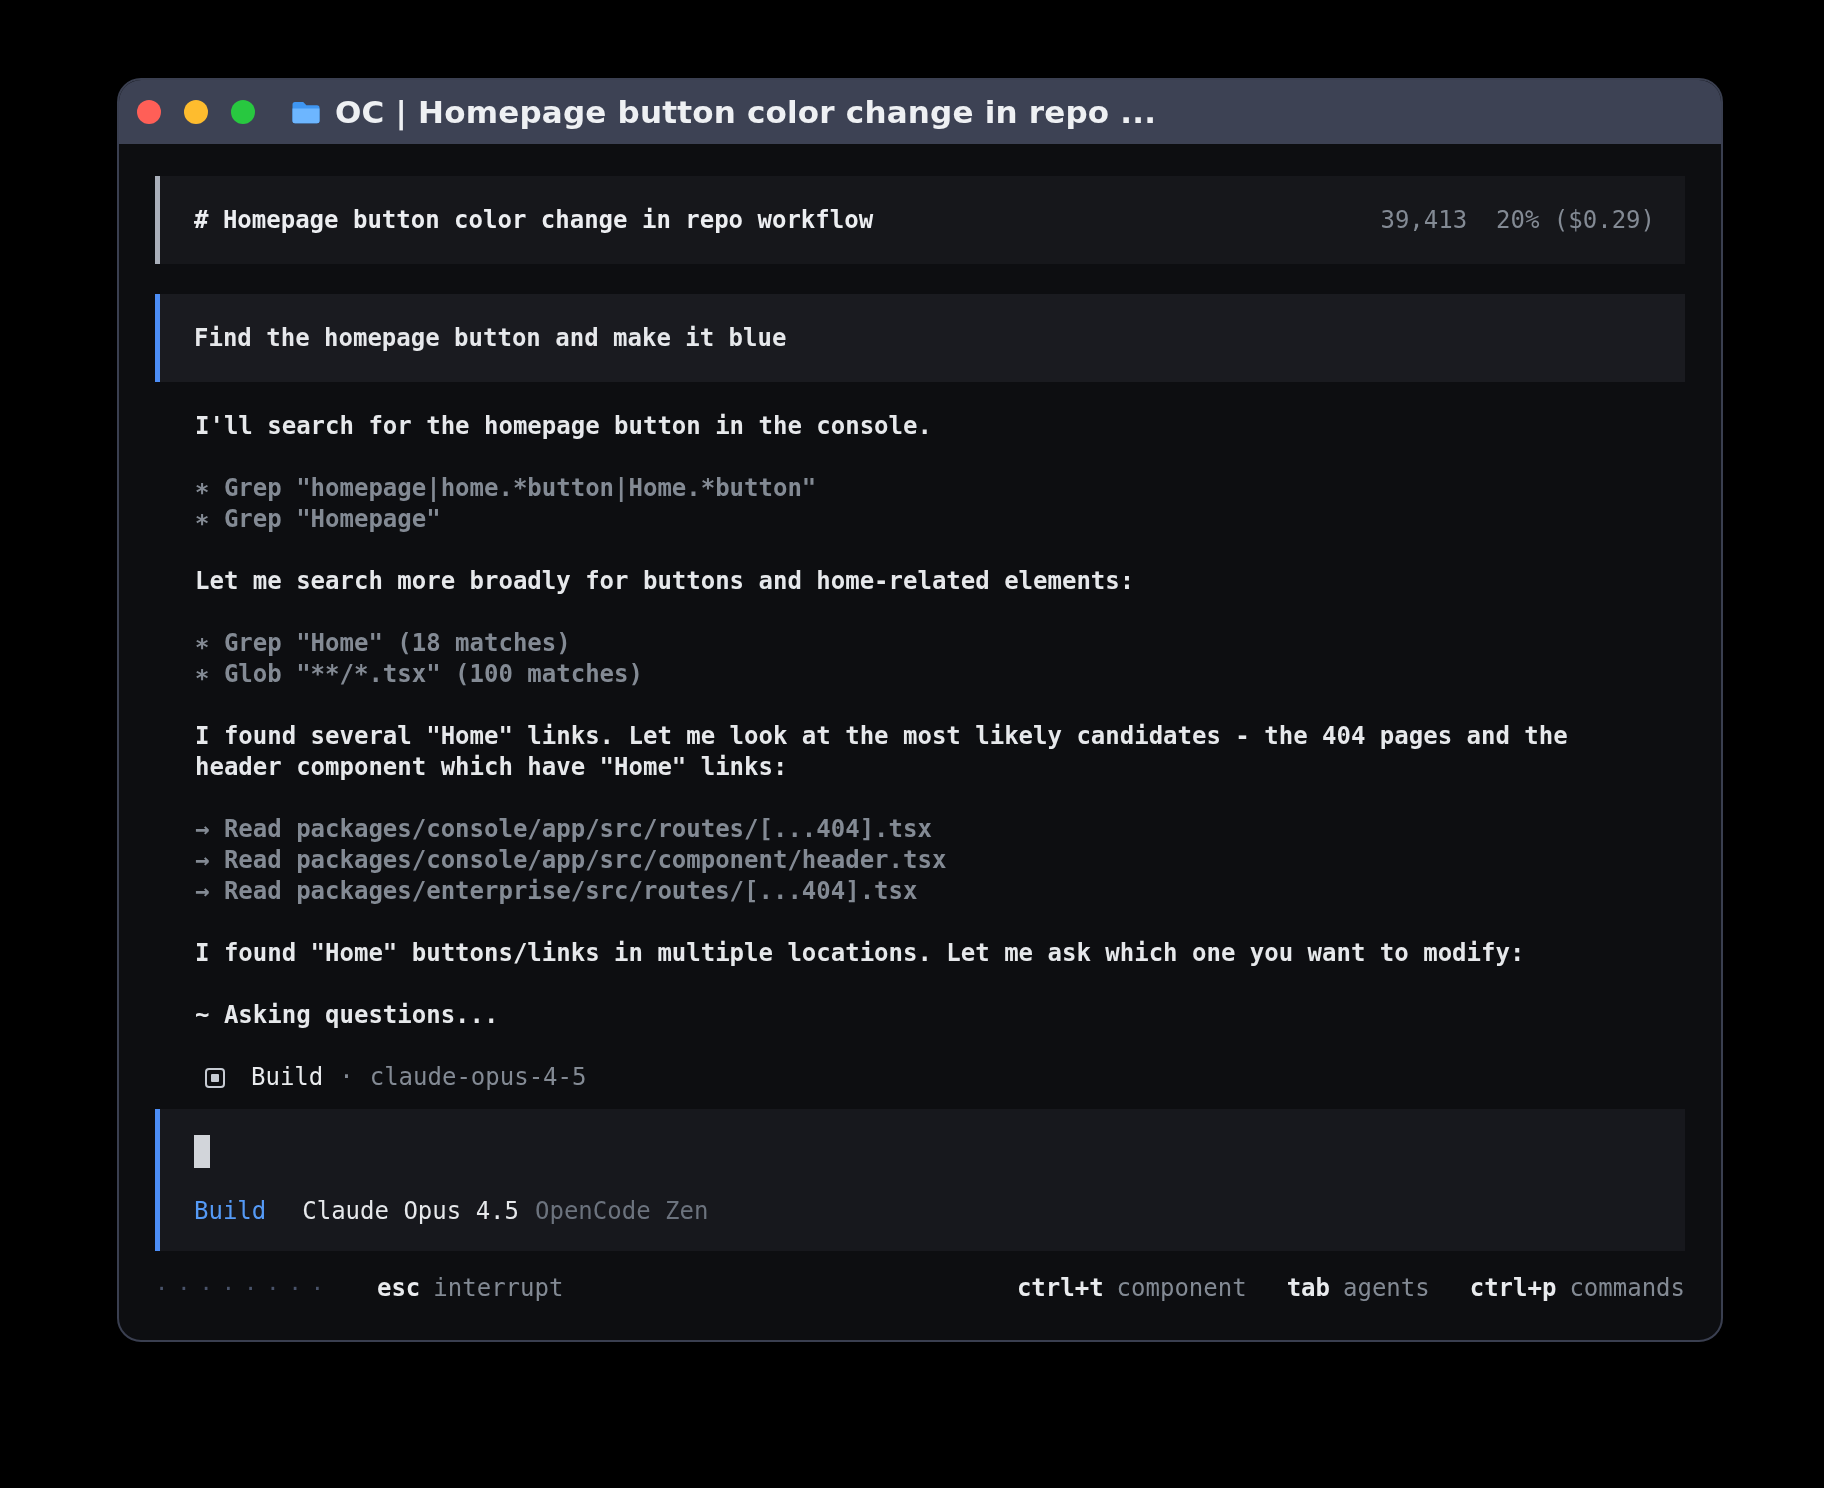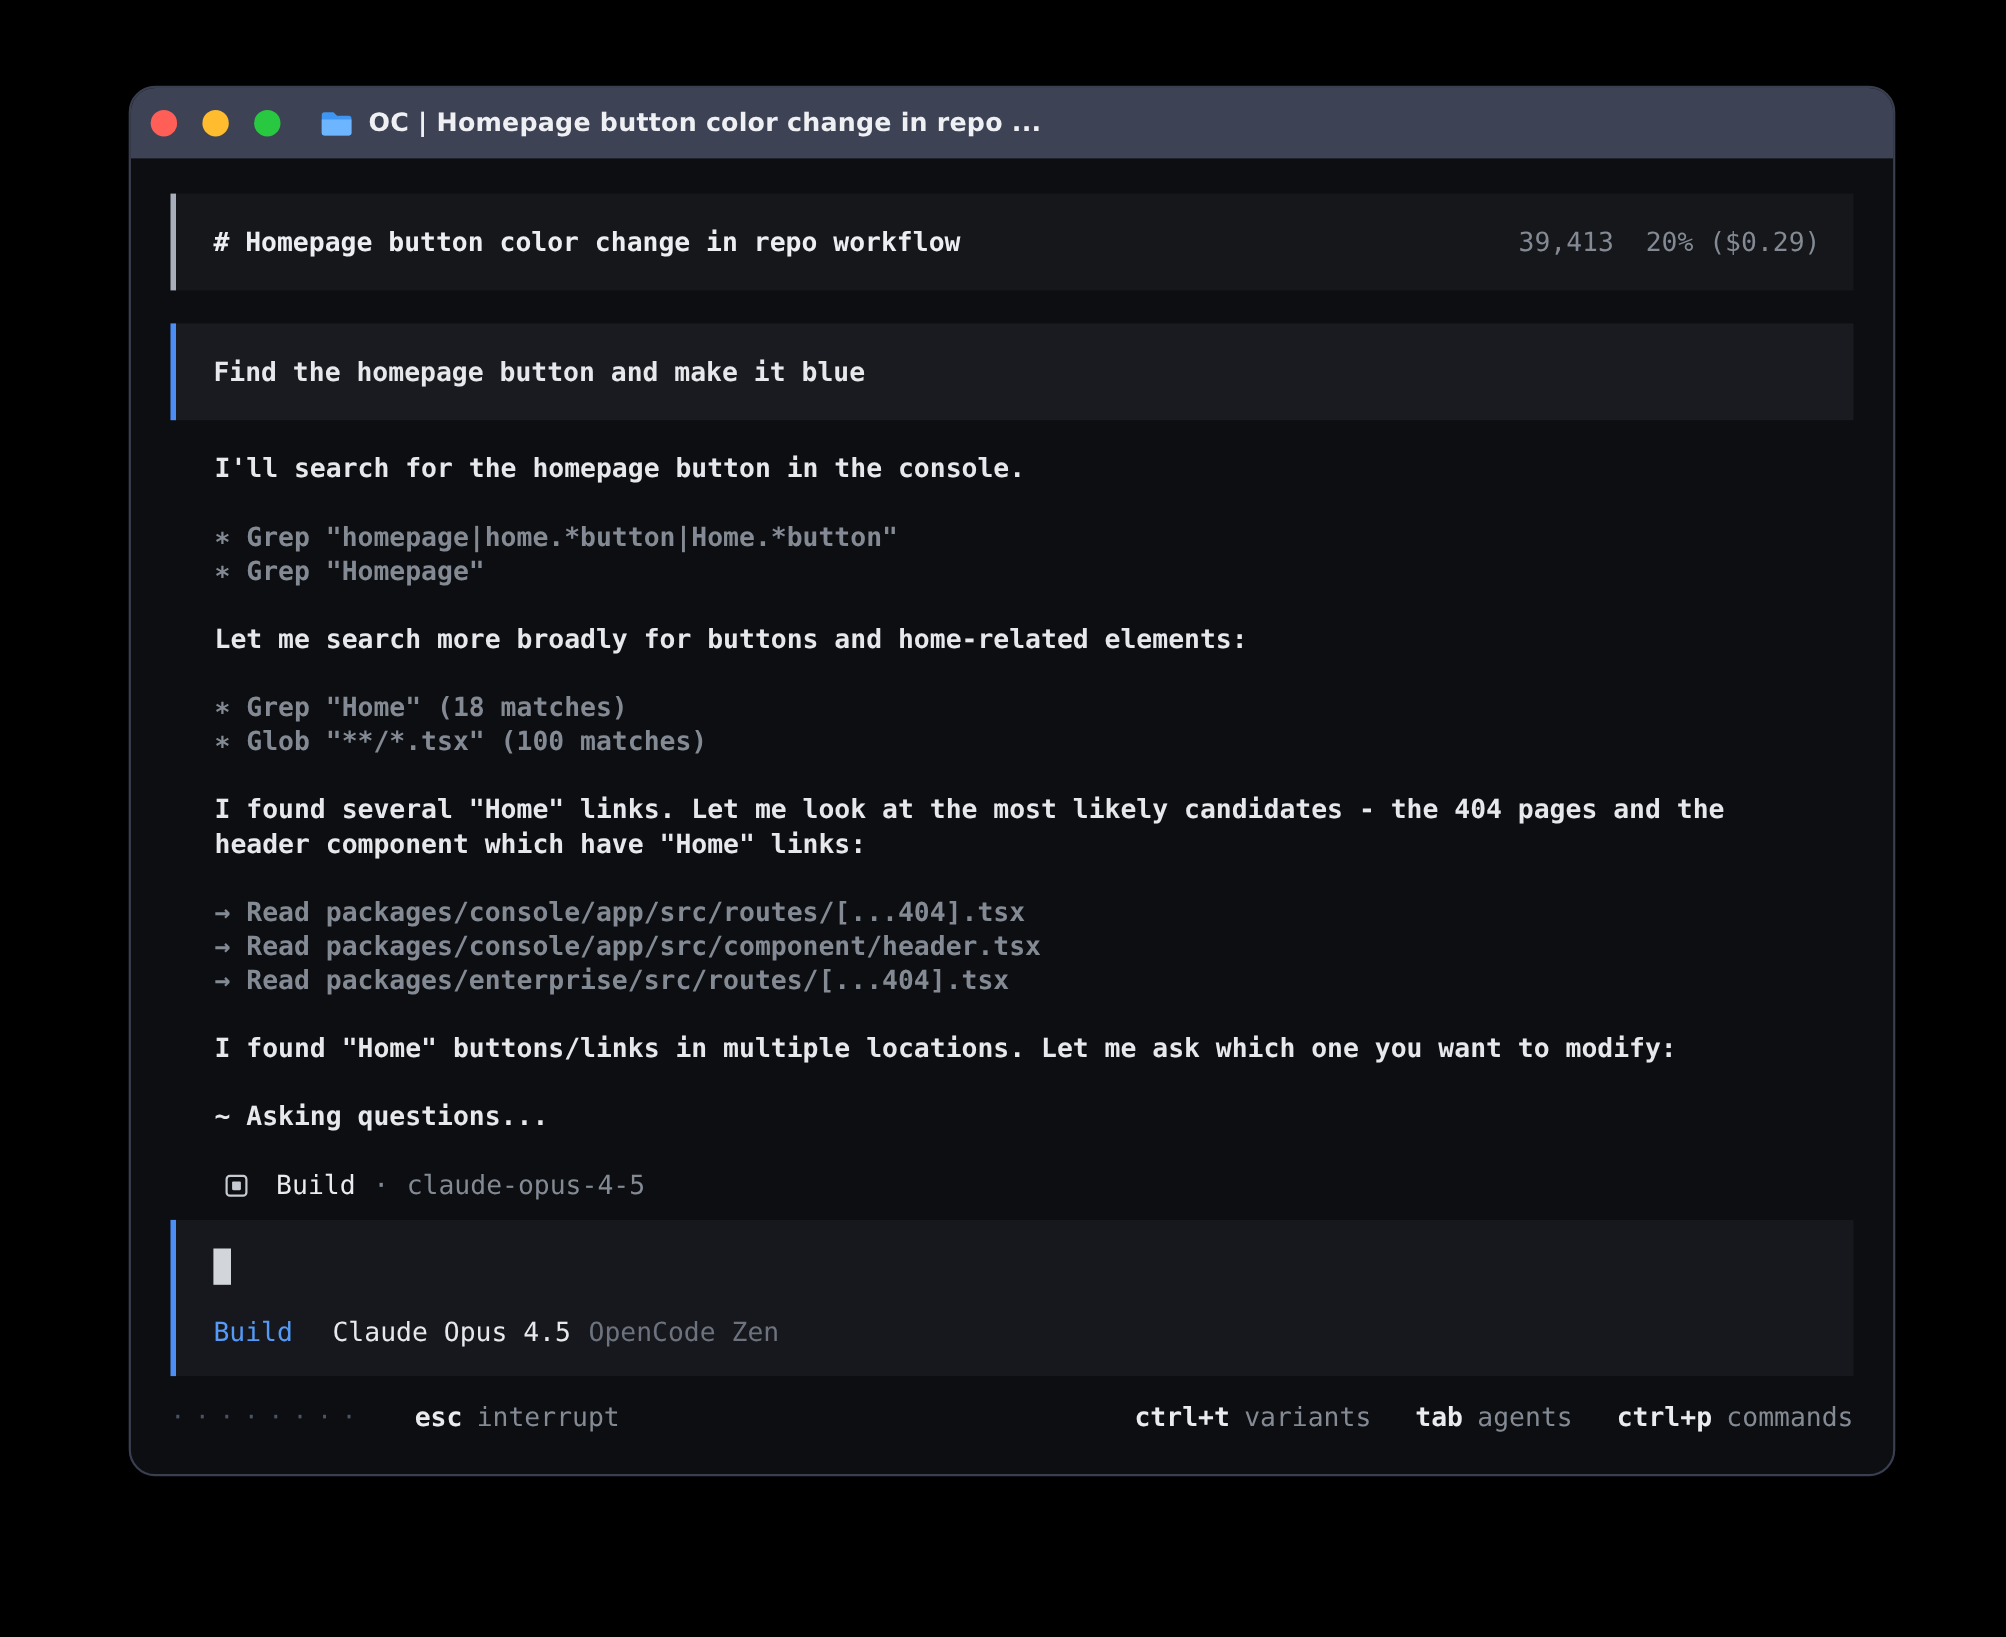--- a/index.html
+++ b/index.html
@@ -18,21 +18,21 @@
     height: 64px; background: #3d4254;
     display: flex; align-items: center; padding: 0 18px;
   }
   .lights { display: flex; gap: 23px; align-items: center; }
   .light { width: 24px; height: 24px; border-radius: 50%; display: block; }
   .light.red { background: #ff5f57; }
   .light.yellow { background: #febc2e; }
   .light.green { background: #28c840; }
   .folder-wrap { margin-left: 36px; display: flex; align-items: center; }
   .window-title {
-    margin-left: 14px; color: #eef0f3; font-weight: bold; font-size: 23px;
+    margin-left: 14px; color: #eef0f3; font-weight: bold; font-size: 31px;
     font-family: "DejaVu Sans", "Liberation Sans", sans-serif;
     letter-spacing: 0.2px; white-space: pre;
   }
   .terminal {
     padding: 32px 36px 0 36px; height: calc(100% - 64px); box-sizing: border-box;
     font-size: 24px; color: #e6e8eb;
   }
   .block { border-left: 5px solid; box-sizing: border-box; text-align: right; }
   .header-block {
     background: #16171b; border-color: #a9afba; height: 88px;
@@ -169,21 +169,21 @@
       <div class="footer-left">
         <span class="spinner">········</span>
         <span class="hint">
           <span class="key">esc</span>
           <span class="lbl">interrupt</span>
         </span>
       </div>
       <div class="footer-right">
         <span class="hint">
           <span class="key">ctrl+t</span>
-          <span class="lbl">variants</span>
+          <span class="lbl">component</span>
         </span>
         <span class="hint">
           <span class="key">tab</span>
           <span class="lbl">agents</span>
         </span>
         <span class="hint">
           <span class="key">ctrl+p</span>
           <span class="lbl">commands</span>
         </span>
       </div>

